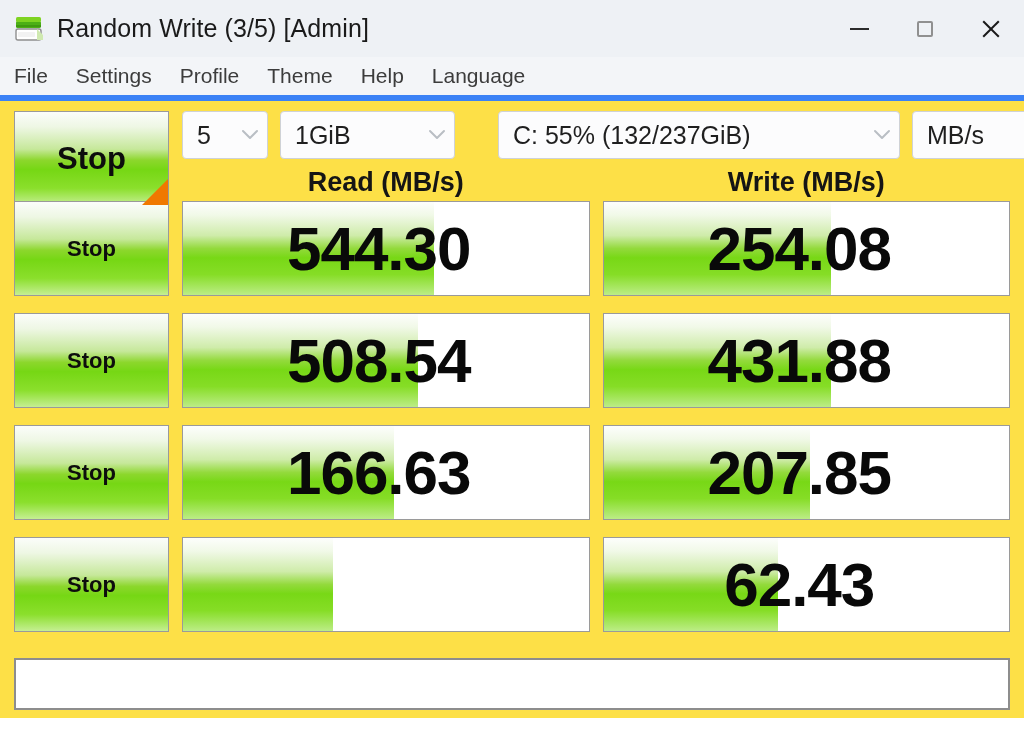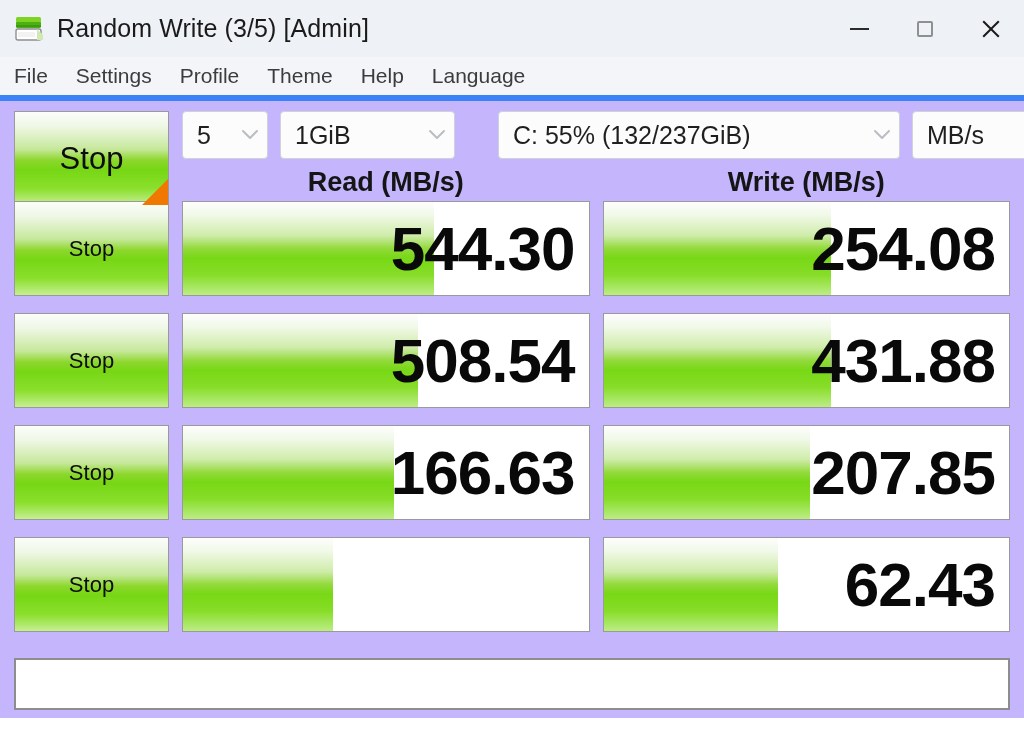--- a/index.html
+++ b/index.html
@@ -13,21 +13,21 @@
     overflow: hidden;
     background: #ffffff;
     font-family: "Liberation Sans", sans-serif;
     -webkit-font-smoothing: antialiased;
   }
 
   .app-window {
     position: relative;
     width: 1024px;
     height: 718px;
-    background: #c4b5fd;
+    background: #fde047;
     display: flex;
     flex-direction: column;
     box-sizing: border-box;
   }
 
   
   .titlebar {
     position: relative;
     height: 57px;
     flex: 0 0 57px;
@@ -153,21 +153,21 @@
         #76d714 62%,
         #8bdf2c 82%,
         #c5ef92 100%);
     display: flex;
     align-items: center;
     justify-content: center;
     cursor: default;
     overflow: hidden;
   }
   .cdm-green .btn-label {
-    font-weight: normal;
+    font-weight: bold;
     color: #0d0d0d;
     position: relative;
     z-index: 2;
   }
   .all-btn {
     width: 155px;
     height: 95px;
   }
   .all-btn .btn-label { font-size: 31px; }
   .corner-progress {
@@ -256,21 +256,21 @@
 
   .score-box {
     position: relative;
     flex: 1 1 0;
     border: 1px solid #9a9a9a;
     box-sizing: border-box;
     background: #ffffff;
     overflow: hidden;
     display: flex;
     align-items: center;
-    justify-content: flex-end;
+    justify-content: center;
     cursor: default;
   }
   .score-box.read { margin-right: 13px; }
   .score-fill {
     position: absolute;
     left: 0;
     top: 0;
     bottom: 0;
     background: linear-gradient(to bottom,
         #fdfefc 0%,

